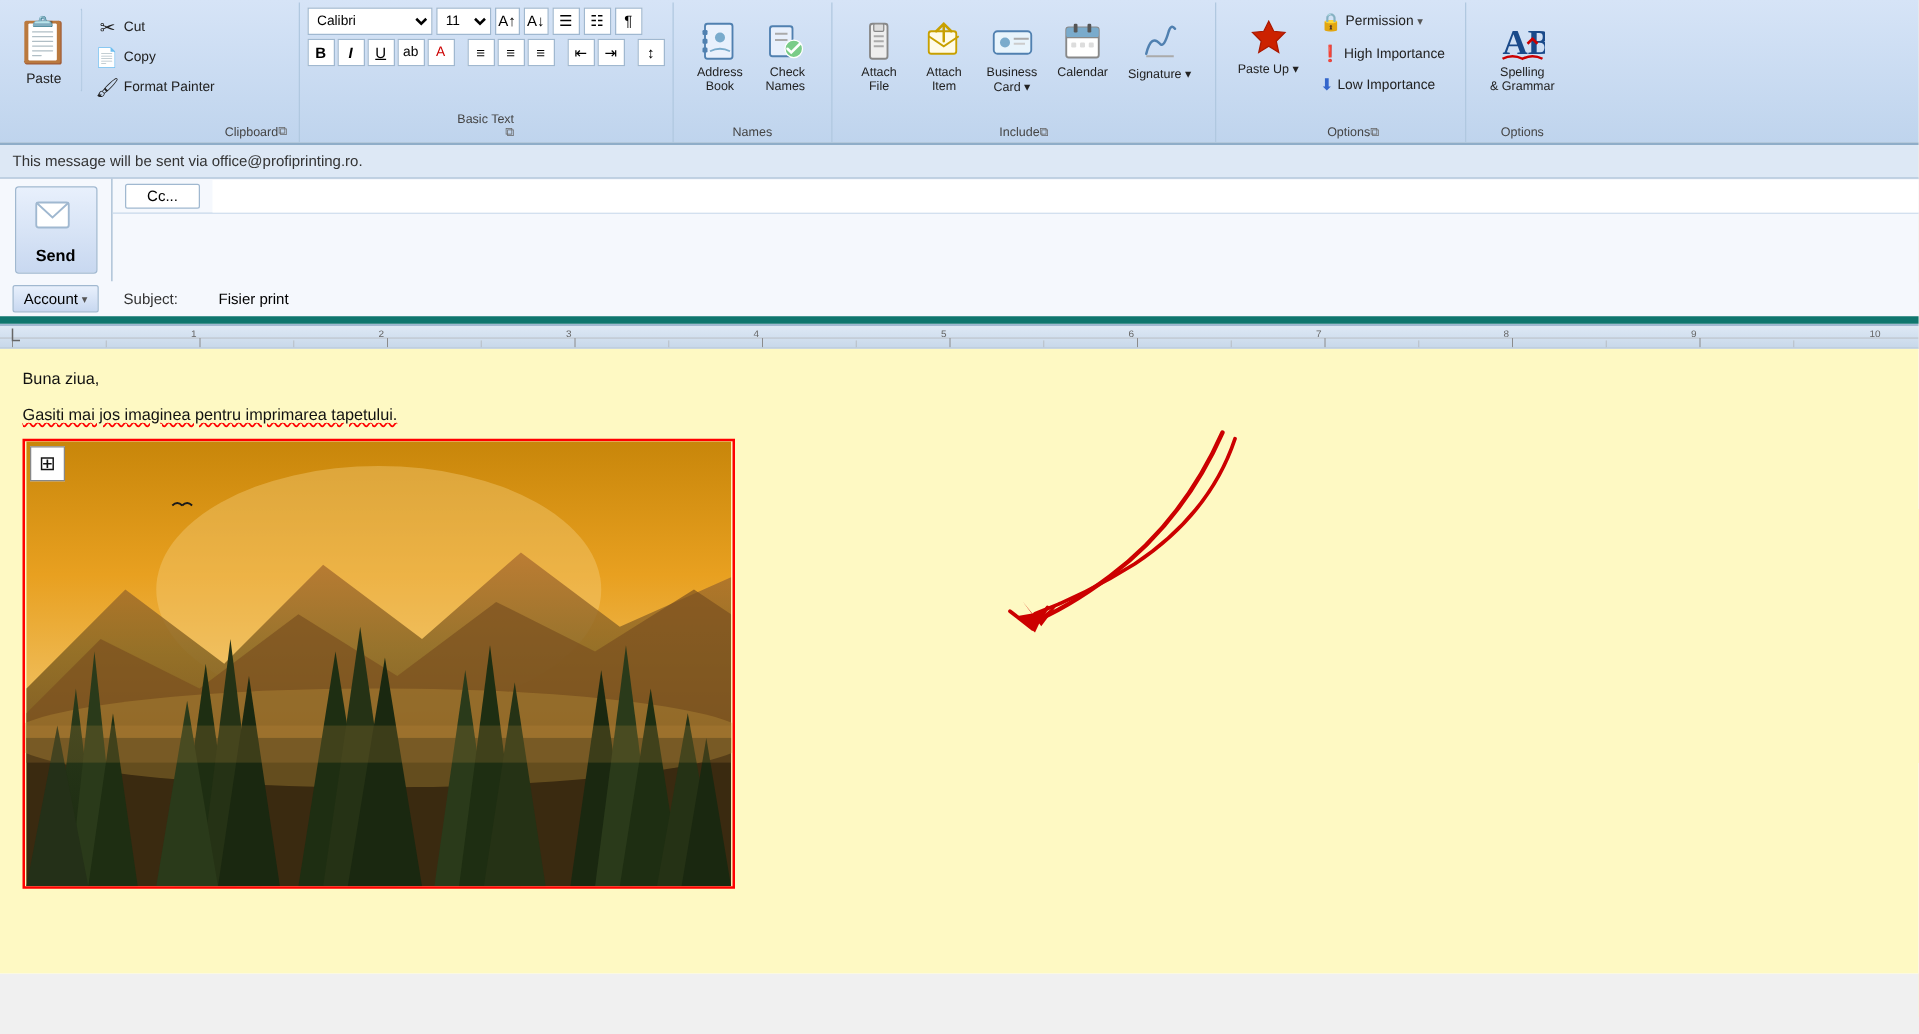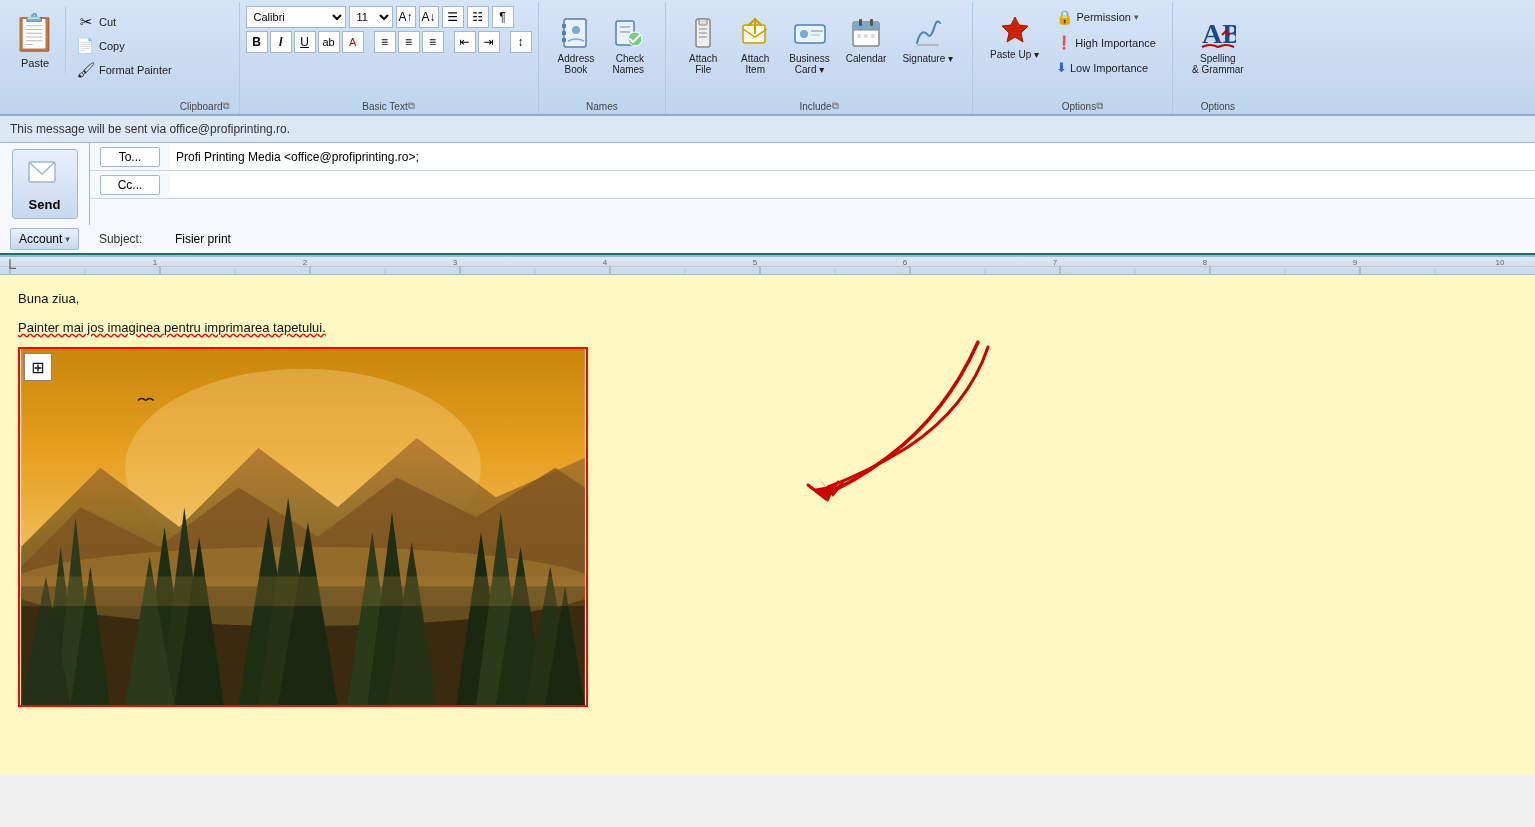--- a/index.html
+++ b/index.html
@@ -218,21 +218,21 @@
       gap: 2px;
       min-width: 60px;
     }
     .send-icon { font-size: 28px; }
 
     
     .account-row {
       display: flex;
       flex-direction: row;
       align-items: center;
-      border-bottom: 2px solid #0f766e;
+      border-bottom: 6px solid #0f766e;
       min-height: 28px;
     }
     .account-btn {
       display: flex;
       align-items: center;
       gap: 3px;
       background: linear-gradient(180deg, #e8f0fc 0%, #c8d8f0 100%);
       border: 1px solid #a0b8d0;
       border-radius: 2px;
       padding: 3px 8px;
@@ -390,21 +390,21 @@
         <div class="align-btn">≡</div>
         <div class="align-btn">≡</div>
         <div class="align-btn">≡</div>
         <div style="width:6px;"></div>
         <div class="align-btn">⇤</div>
         <div class="align-btn">⇥</div>
         <div style="width:6px;"></div>
         <div class="align-btn">↕</div>
       </div>
     </div>
-    <div style="display:flex;flex-direction:row;align-items:flex-end;justify-content:space-between;margin-top:auto;padding-top:2px;">
+    <div style="display:flex;flex-direction:column;align-items:flex-end;justify-content:space-between;margin-top:auto;padding-top:2px;">
       <span class="ribbon-group-label">Basic Text</span>
       <span style="font-size:10px;color:#666;cursor:pointer;">⧉</span>
     </div>
   </div>
 
   <div class="ribbon-group">
     <div class="names-group">
       <div class="ribbon-btn-large">
         <div class="icon-area">
           <svg width="32" height="32" viewBox="0 0 32 32">
@@ -570,26 +570,20 @@
           <svg width="36" height="32" viewBox="0 0 36 32">
             <rect x="2" y="6" width="26" height="20" rx="2" fill="white" stroke="#a0b8d0" stroke-width="1.5"></rect>
             <path d="M2 6 L15 18 L28 6" stroke="#a0b8d0" stroke-width="1.5" fill="none"></path>
           </svg>
         </div>
         <span style="font-size:13px;font-weight:bold;">Send</span>
       </div>
     </div>
     <div style="flex:1;display:flex;flex-direction:column;">
 
-      <div class="email-row">
-        <div class="email-row-label-btn">
-          <button class="field-btn">To...</button>
-        </div>
-        <input class="email-input" type="text" value="Profi Printing Media &lt;office@profiprinting.ro&gt;;" style="">
-      </div>
 
       <div class="email-row">
         <div class="email-row-label-btn">
           <button class="field-btn">Cc...</button>
         </div>
         <input class="email-input" type="text" style="">
       </div>
     </div>
   </div>
 
@@ -654,21 +648,21 @@
     <path d="M10 2 L10 12 L16 12" stroke="#666" stroke-width="1.2" fill="none"></path>
   </svg>
 </div>
 
 <div class="content-area">
   <div class="email-body">
     <p class="greeting-text">
       <span>Buna ziua,</span>
     </p>
     <p class="email-body-text">
-      <span class="wavy-underline">Painter mai jos imaginea pentru imprimarea tapetului.</span>
+      <span class="wavy-underline">Gasiti mai jos imaginea pentru imprimarea tapetului.</span>
     </p>
 
     
     <div style="position:relative;display:inline-block;">
       <div class="image-container">
         <div class="image-icon">⊞</div>
         
         <svg class="landscape-svg" viewBox="0 0 570 360" xmlns="http://www.w3.org/2000/svg">
           <defs>
             <linearGradient id="skyGrad" x1="0" y1="0" x2="0" y2="1">

